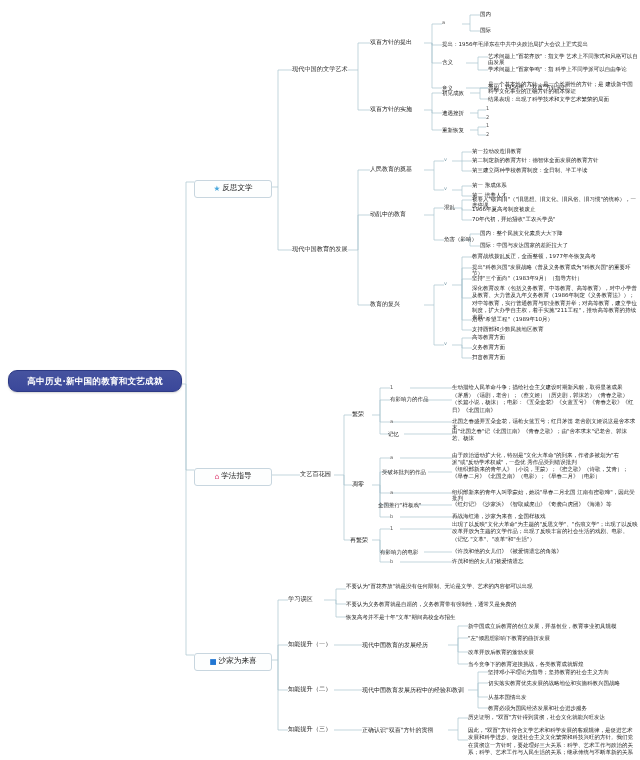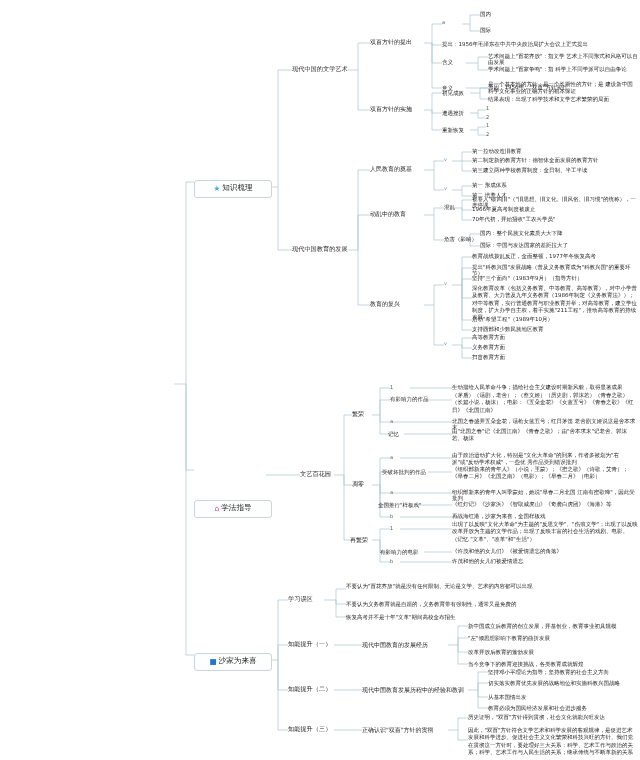--- a/index.html
+++ b/index.html
@@ -25,21 +25,21 @@
   }
 
   
   .l1{
     width:72px;border:1px solid #c8d6df;border-radius:3px;
     background:#fdfefe;font-size:7.6px;padding:3px 2px 3px 2px;
     text-align:center;color:#222;white-space:nowrap;
   }
   .l1 .ic{display:inline-block;margin-right:2px;vertical-align:-1px;}
   .l1-a{left:194px;top:180px;}
-  .l1-b{left:194px;top:468px;margin-top:32px;}
+  .l1-b{left:194px;top:468px;}
   .l1-c{left:194px;top:653px;}
 
   
   .t{font-size:6.2px;color:#1f1f1f;}
   .t2{font-size:6.0px;color:#222;}
   .t3{font-size:5.5px;color:#262626;}
   .tiny{font-size:5.0px;color:#555;}
   .wrapbox{font-size:5.5px;line-height:1.32;color:#262626;}
 
   .marker{font-size:5px;color:#7a9aa8;}
@@ -101,23 +101,24 @@
       <path d="M448,645 H458 V626 M458,645 V638 M458,645 V652 M458,645 V664 M458,626 H468 M458,638 H468 M458,652 H468 M458,664 H468"></path>
 
       <path d="M334,690 H352 H362"></path>
       <path d="M468,690 H478 V672 M478,690 V683 M478,690 V697 M478,690 V708 M478,672 H488 M478,683 H488 M478,697 H488 M478,708 H488"></path>
 
       <path d="M334,730 H352 H362"></path>
       <path d="M448,730 H458 V718 M458,730 V740 M458,718 H468 M458,740 H468"></path>
     </g>
   </svg>
 
+  <div class="node root">高中历史·新中国的教育和文艺成就</div>
 
   <div class="node l1 l1-a">
-    <span class="ic" style="color:#4aa8dd">★</span><span>知识梳理</span>
+    <span class="ic" style="color:#4aa8dd">★</span><span>反思文学</span>
   </div>
   <div class="node l1 l1-b">
     <span class="ic" style="color:#e04a7a">⌂</span><span>学法指导</span>
   </div>
   <div class="node l1 l1-c">
     <span class="ic" style="color:#2176d2">■</span><span>沙家为来喜</span>
   </div>
 
   <div class="node t" style="left:292px;top:65px;width:58px;">现代中国的文学艺术</div>
   <div class="node t" style="left:292px;top:245px;width:58px;">现代中国教育的发展</div>

